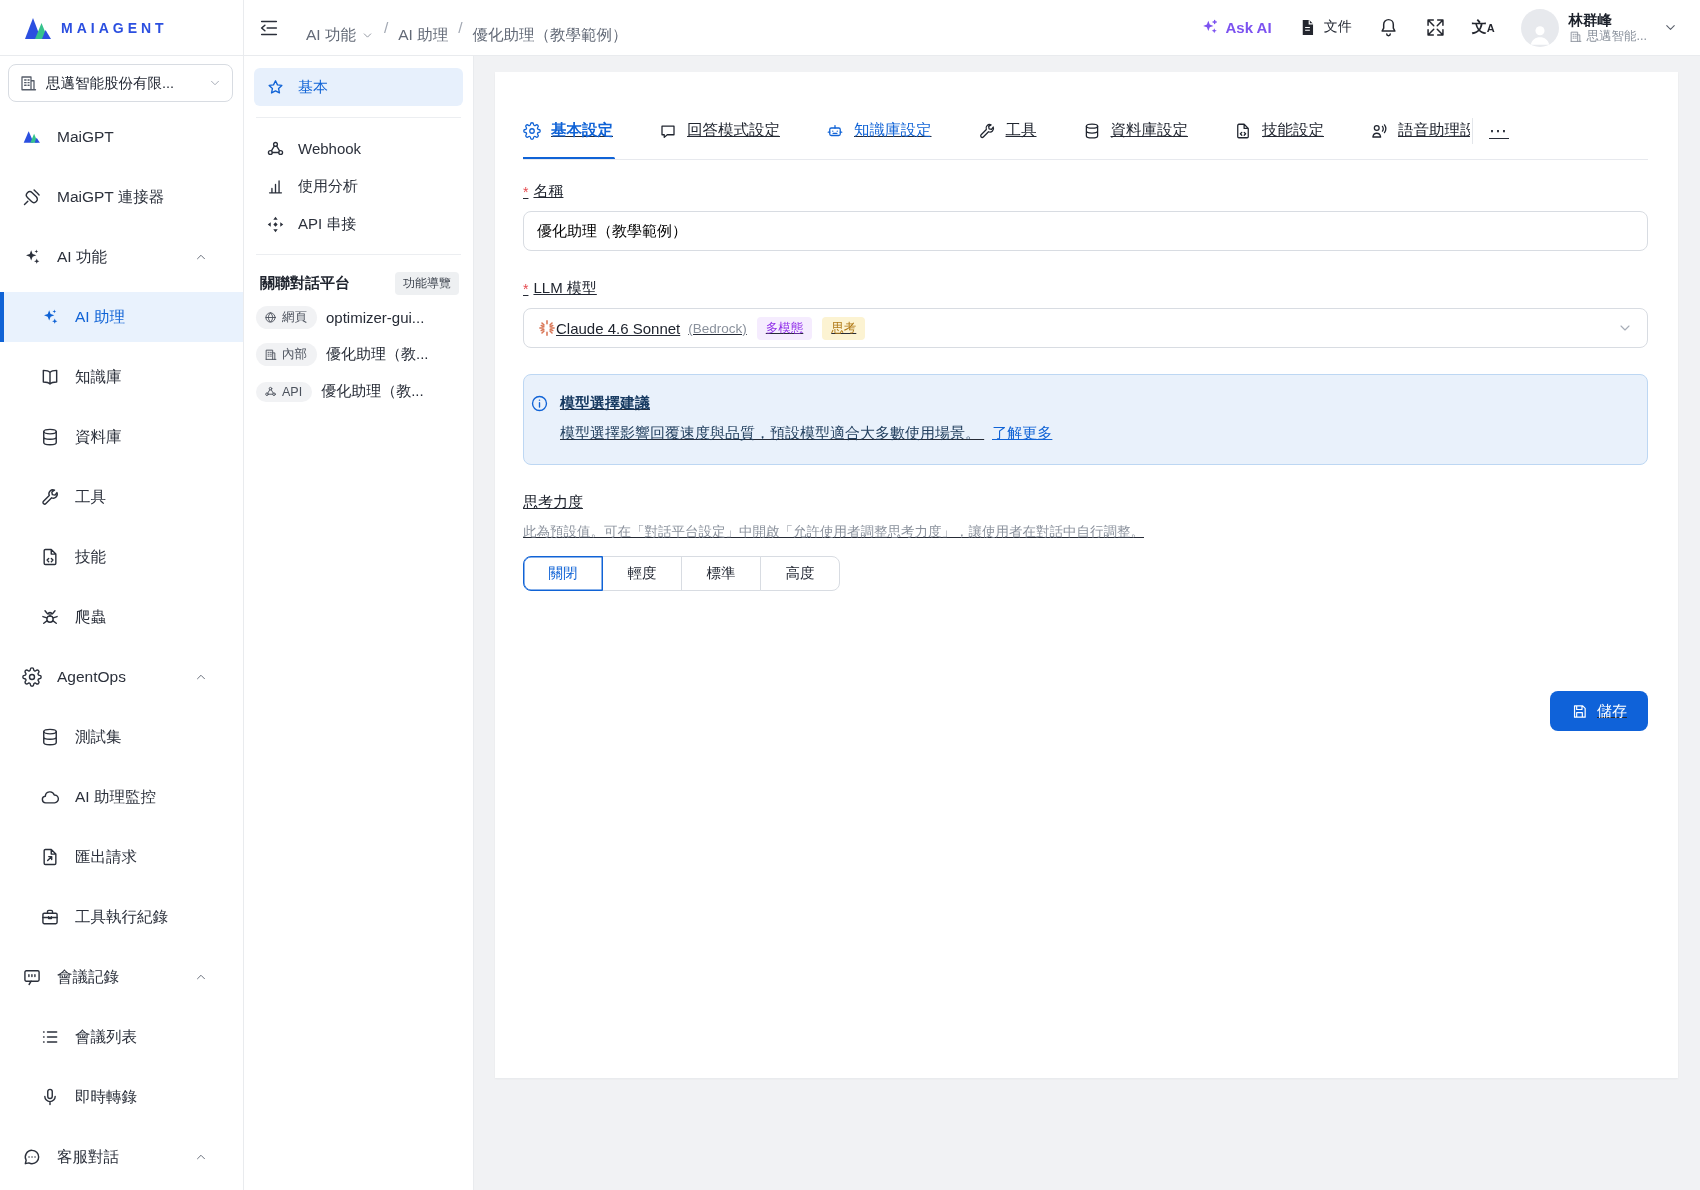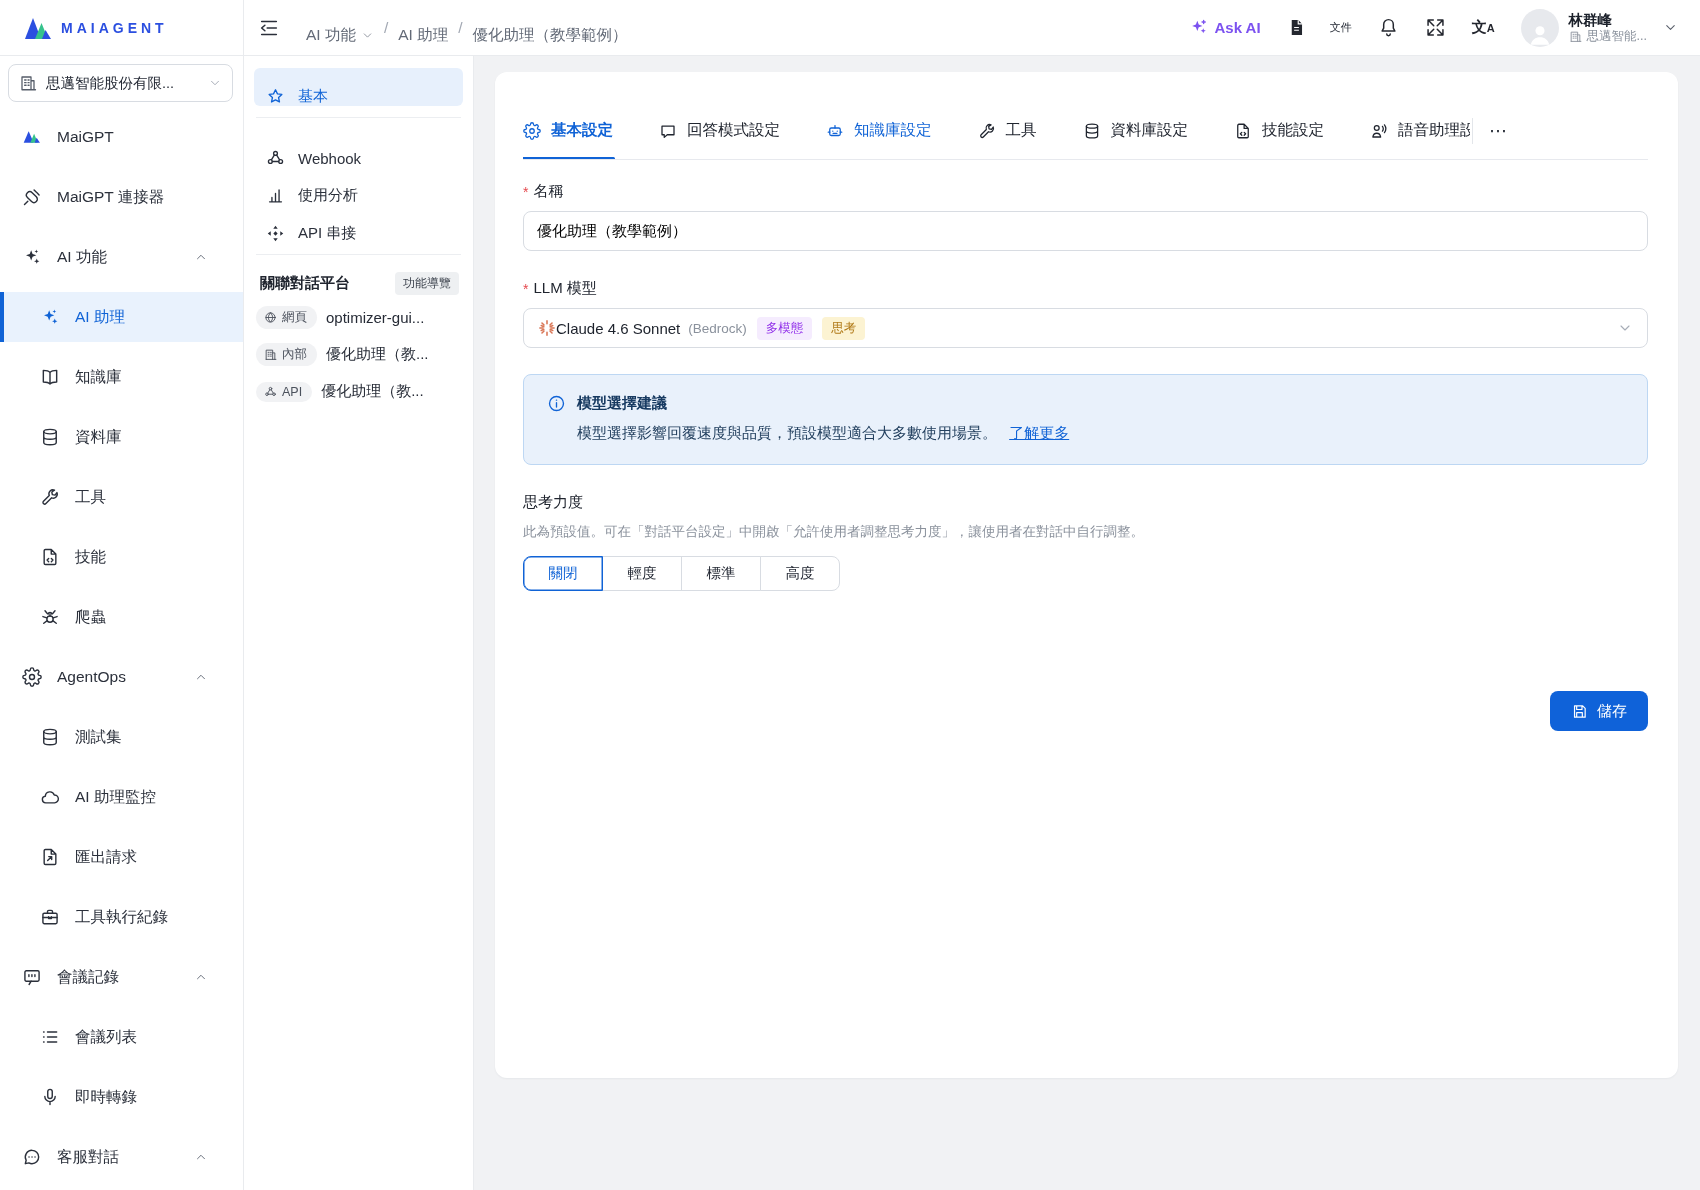--- a/index.html
+++ b/index.html
@@ -22,22 +22,22 @@
   .fold-btn { margin-left:14px; width:22px; height:22px; color:#2a2f3a; cursor:pointer; }
   .crumb { display:flex; align-items:center; margin-left:26px; color:#636a77;
            font-size:15.5px; gap:10px; }
   .crumb .seg { display:flex; align-items:center; gap:5px; cursor:pointer; }
   .crumb .sep { color:#a2a8b3; }
   .crumb .ic { width:13px; height:13px; color:#8b919c; }
   .hright { margin-left:auto; display:flex; align-items:center; gap:26px; padding-right:22px; }
   .askai { display:flex; align-items:center; gap:6px; color:#7c52f0; font-size:15px;
            font-weight:bold; cursor:pointer; }
   .askai .ic { width:19px; height:19px; }
-  .hdoc { display:flex; align-items:center; gap:24px; color:#23283
-  2; font-size:11px; cursor:pointer; }
+  .hdoc { display:flex; gap:7px; color:#23283
+  2; font-size:14px; cursor:pointer; }
   .hdoc .ic { width:19px; height:19px; color:#23262e; }
   .hic { width:21px; height:21px; color:#23262e; cursor:pointer; }
   .translate { font-size:15px; font-weight:bold; color:#23262e; cursor:pointer; }
   .translate small { font-size:11px; font-weight:bold; }
   .uchip { display:flex; align-items:center; gap:10px; cursor:pointer; }
   .avatar { width:38px; height:38px; border-radius:50%; background:#e7e9ed;
             display:flex; align-items:flex-end; justify-content:center; overflow:hidden; }
   .avatar svg { width:26px; height:26px; }
   .uinfo { line-height:1.25; }
   .uname { font-size:14.5px; font-weight:bold; color:#1b202a; }
@@ -65,43 +65,43 @@
   .nav-item.child { padding-left:40px; }
   .nav-item.active { background:#e9f2fd; color:#1063d6; }
   .nav-item.active .ic { color:#1063d6; }
   .nav-item.active::before { content:""; position:absolute; left:0; top:0; bottom:0;
                              width:4px; background:#1063d6; }
   .nav-partial { height:14px; overflow:hidden; }
 
   
   .sub { width:230px; flex:0 0 230px; background:#fff; border-right:1px solid #e9ebee;
          padding:12px 10px 0 10px; }
-  .sub-item { display:flex; align-items:flex-end; height:38px; border-radius:6px;
+  .sub-item { display:flex; align-items:center; height:38px; border-radius:6px;
               padding:0 12px; cursor:pointer; color:#2b303b; font-size:15px; }
   .sub-item .ic { width:19px; height:19px; margin-right:13px; color:#2b303b; }
   .sub-item.active { background:#e7f0fc; color:#1063d6; }
   .sub-item.active .ic { color:#1063d6; }
   .sub-div { border-top:1px solid #eceef1; margin:11px 2px; }
   .sub-sec { display:flex; align-items:center; justify-content:space-between;
              padding:6px 4px 4px 6px; }
   .sub-sec .t { font-weight:bold; font-size:15px; color:#20252f; }
   .badge-gray { background:#eef0f2; color:#3c424d; font-size:12px; border-radius:4px;
                 padding:3px 8px; cursor:pointer; }
   .plat-row { display:flex; align-items:center; gap:9px; height:37px; padding:0 2px;
               cursor:pointer; }
   .pill { display:inline-flex; align-items:center; gap:5px; background:#f1f2f4;
           border-radius:999px; padding:3px 10px 3px 8px; color:#4b515c; font-size:12.5px; }
   .pill .ic { width:13px; height:13px; }
   .plat-name { font-size:15px; color:#23283
   2; white-space:nowrap; overflow:hidden; }
 
   
   .main { flex:1; padding:16px 22px 0 21px; }
-  .card { background:#fff; width:1183px; height:1006px; border-radius:12px;
-          box-shadow:0 1px 2px rgba(20,30,50,.05); padding:28px 30px 0 28px; }
+  .card { background:#fff; width:1183px; height:1006px; border-radius:0;
+          box-shadow:0 1px 2px rgba(20,30,50,.05); padding:28px 30px 0 28px;text-decoration:underline; }
 
   
   .tabbar { display:flex; align-items:center; border-bottom:1px solid #e7e9ee; height:58px;
             margin-top:2px; }
   .tabs { display:flex; gap:46px; width:947px; overflow:hidden; white-space:nowrap;
           height:100%; align-items:center; }
   .tab { display:flex; align-items:center; gap:10px; font-size:15.5px; color:#20252f;
          cursor:pointer; height:100%; position:relative; flex:0 0 auto; }
   .tab .ic { width:18px; height:18px; }
   .tab.active { color:#1063d6; font-weight:bold; }
@@ -124,21 +124,21 @@
             display:flex; align-items:center; padding:0 14px; cursor:pointer; background:#fff; }
   .select .claude { width:18px; height:18px; }
   .model-name { font-size:15px; color:#1d222c; }
   .model-provider { margin-left:8px; font-size:13.5px; color:#8a919c; }
   .mbadge { margin-left:10px; font-size:12.5px; border-radius:4px; padding:3px 9px; }
   .mbadge.purple { background:#f5ecfe; color:#9333ea; }
   .mbadge.amber { background:#fcf3d2; color:#b07a18; }
   .select .chv { margin-left:auto; width:16px; height:16px; color:#a7adb7; }
 
   .notice { margin-top:26px; background:#e9f1fb; border:1px solid #bdd7f3; border-radius:8px;
-            padding:19px 22px 21px 23px; }
+            padding:19px 22px 21px 6px; }
   .notice-head { display:flex; align-items:center; gap:11px; }
   .notice-head .ic { width:19px; height:19px; color:#1063d6; }
   .notice-title { font-weight:bold; font-size:15px; color:#173a61; }
   .notice-body { margin-top:11px; margin-left:30px; font-size:15px; color:#23405f; }
   .notice-link { color:#1063d6; text-decoration:underline; margin-left:8px; cursor:pointer; }
 
   .sec-label { margin-top:28px; font-size:15px; color:#20252f; }
   .help { margin-top:11px; font-size:13.5px; color:#8a919c; }
   .seg { display:inline-flex; margin-top:15px; }
   .seg-opt { border:1px solid #d8dce2; background:#fff; padding:7px 0; width:80px;

